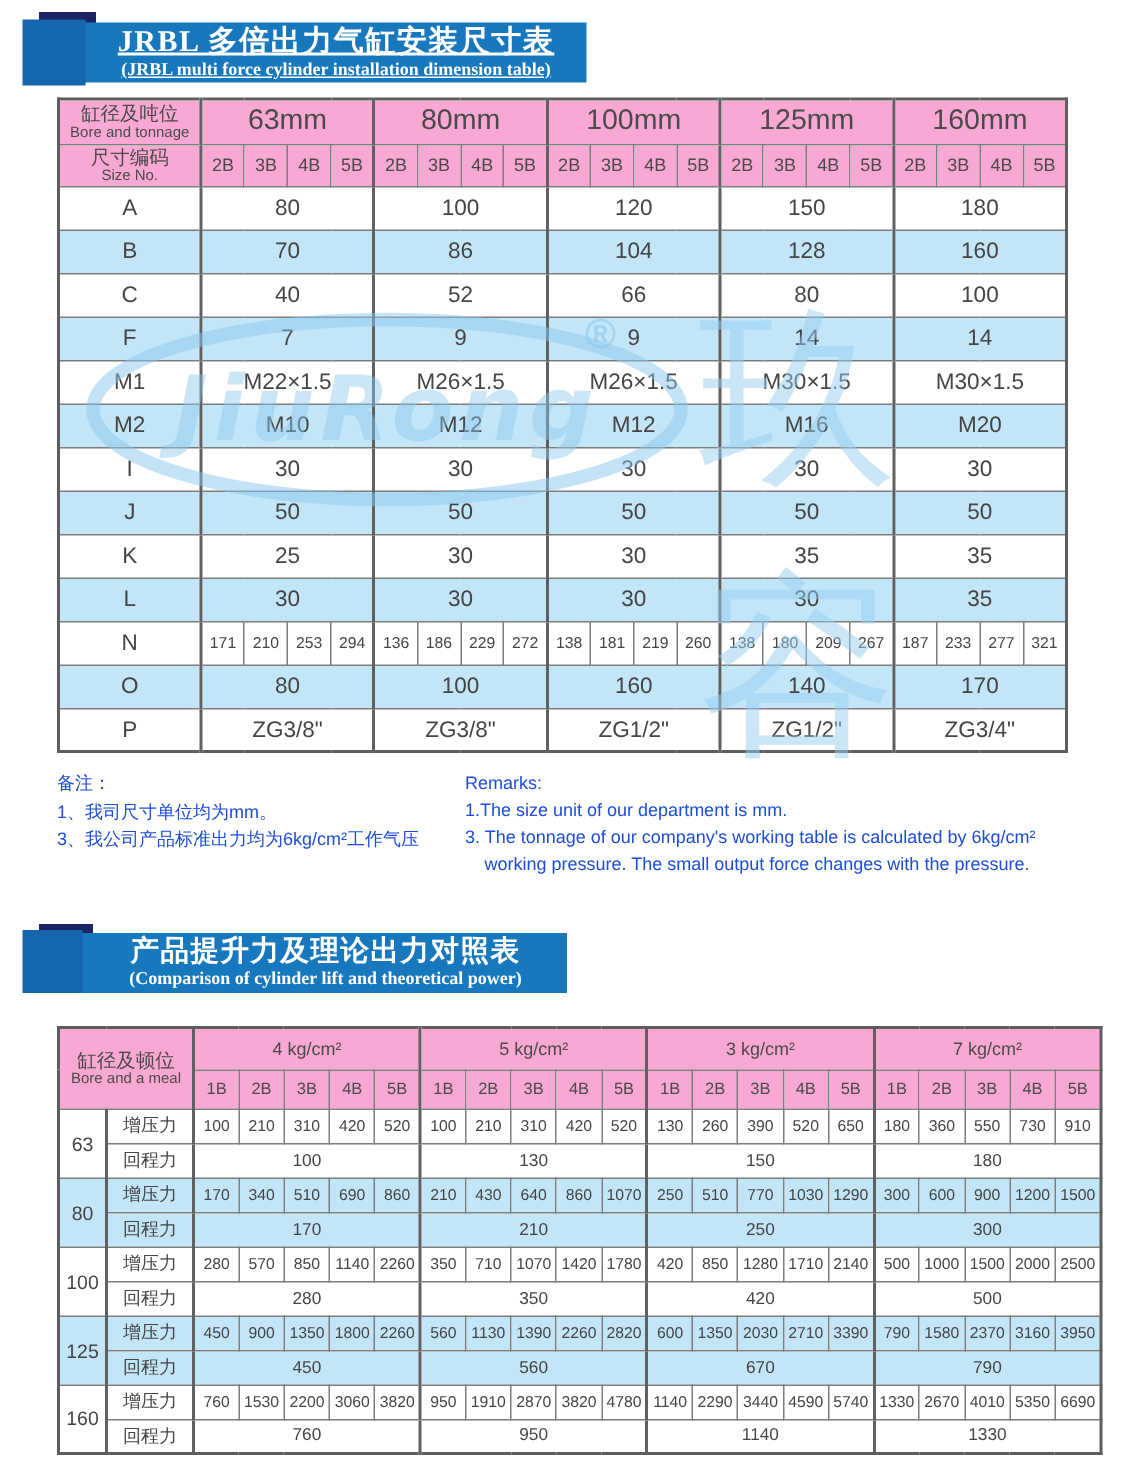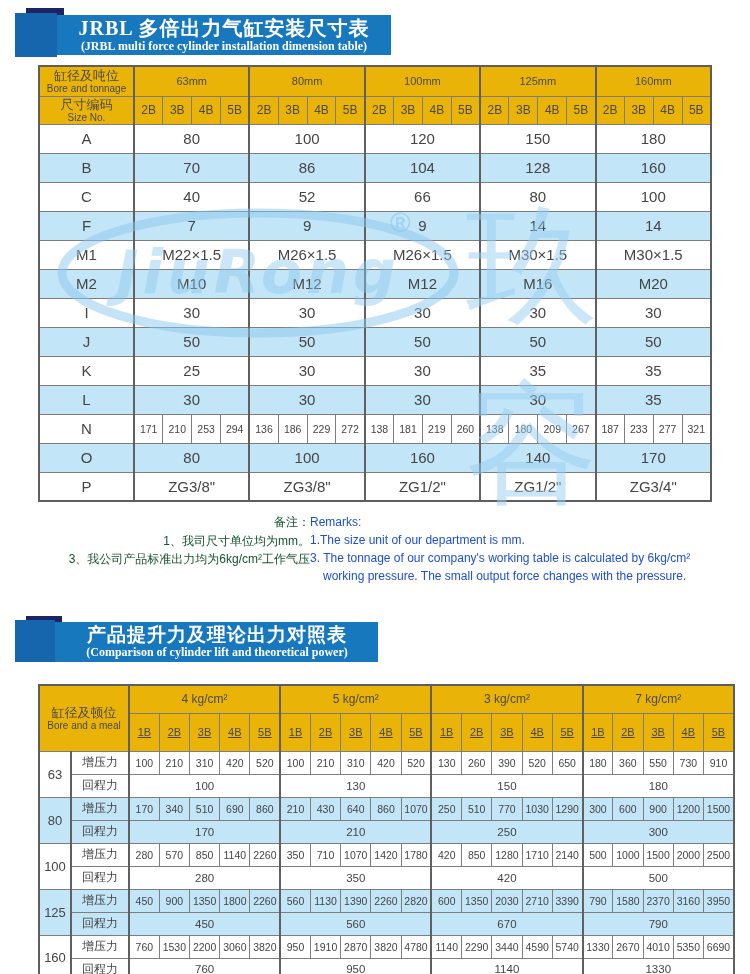--- a/index.html
+++ b/index.html
@@ -10,50 +10,50 @@
   
   .sq-navy{position:absolute;background:#1c2562;}
   .sq-blue{position:absolute;background:#1566ad;z-index:3;}
   .bar{position:absolute;background:#1878bd;color:#fff;z-index:2;
        font-family:"Liberation Serif",serif;display:flex;flex-direction:column;
        justify-content:center;text-align:center;}
   .bar .zh{font-size:20px;font-weight:bold;letter-spacing:1px;line-height:1.15;}
   .bar .en{font-size:12px;font-weight:bold;line-height:1.15;}
   #banner1-navy{left:26px;top:8px;width:38px;height:40px;}
   #banner1-blue{left:15px;top:13px;width:42px;height:44px;}
-  #banner1-bar{left:31px;top:15px;width:360px;height:40px;padding-left:26px;}
+  #banner1-bar{left:31px;top:15px;width:360px;height:40px;padding-left:26px;text-decoration:underline;}
   #banner2-navy{left:26px;top:616px;width:36px;height:38px;}
   #banner2-blue{left:15px;top:620px;width:40px;height:42px;}
   #banner2-bar{left:30px;top:622px;width:348px;height:40px;padding-left:26px;}
   #banner2-bar .zh{font-size:19px;}
 
   
   table{border-collapse:collapse;table-layout:fixed;position:absolute;background:#fff;}
   th,td{border:1px solid #7d7d7d;text-align:center;vertical-align:middle;
         overflow:hidden;white-space:nowrap;}
-  thead th{background:#eab308;font-weight:normal;color:#4a4a4a;}
+  thead th{background:#f9a8d4;font-weight:normal;color:#4a4a4a;}
   .hzh{font-size:13px;line-height:1.2;}
   .hen{font-size:10px;line-height:1.15;}
   .shade td{background:#c3e5f8;}
   .gsep{border-left:2px solid #606060;}
   .rsep{border-right:2px solid #606060;}
 
   #table1{left:38px;top:65px;width:674px;border:2px solid #5e5e5e;}
   #table1 .hrow1{height:30px;}
   #table1 .hrow2{height:28px;}
   #table1 tbody tr{height:29px;}
-  #table1 .boreh{font-size:11px;}
+  #table1 .boreh{font-size:19px;}
   #table1 .sizeh{font-size:12px;}
   #table1 .rlabel{font-size:15px;}
   #table1 .gcell{font-size:15px;}
   #table1 .ncell{font-size:10.5px;}
 
   #table2{left:38px;top:684px;width:697px;border:2px solid #5e5e5e;}
   #table2 .hrow1{height:28px;}
-  #table2 .hrow2{height:38px;text-decoration:underline;}
+  #table2 .hrow2{height:26px;}
   #table2 tbody tr{height:23px;}
   #table2 .presh{font-size:12px;}
   #table2 .sizeh{font-size:11px;}
   #table2 .bore{font-size:13px;}
   #table2 .type{font-size:12px;}
   #table2 .vcell{font-size:10.5px;}
   #table2 .rcell{font-size:11.5px;}
 
   
   .watermark{position:absolute;left:50px;top:193px;width:660px;height:165px;
@@ -62,21 +62,21 @@
              fill:rgba(140,200,238,0.45);letter-spacing:4px;
              font-family:"DejaVu Sans",sans-serif;}
   .wm-reg{position:absolute;left:340px;top:14px;font-size:28px;font-weight:bold;
           color:rgba(140,200,238,0.6);}
   .wm-cn{position:absolute;left:416px;top:-14px;font-size:132px;font-weight:normal;
          color:rgba(150,206,240,0.5);letter-spacing:10px;
          font-family:"DejaVu Sans",sans-serif;}
 
   
   .remarks{position:absolute;left:38px;top:513px;width:700px;display:flex;}
-  .remarks .colzh{width:272px;font-size:12px;line-height:1.55;color:#14532d;text-align:right;}
+  .remarks .colzh{width:272px;font-size:12px;line-height:1.55;color:#1d4ed8;}
   .remarks .colen{width:428px;font-size:12px;line-height:1.5;color:#1d4ed8;}
   .remarks .indent-zh{padding-left:17px;}
   .remarks .indent-en{padding-left:13px;}
 </style>
 </head>
 <body>
 
 <div class="page">
 
   <div class="sq-navy" id="banner1-navy"></div>

